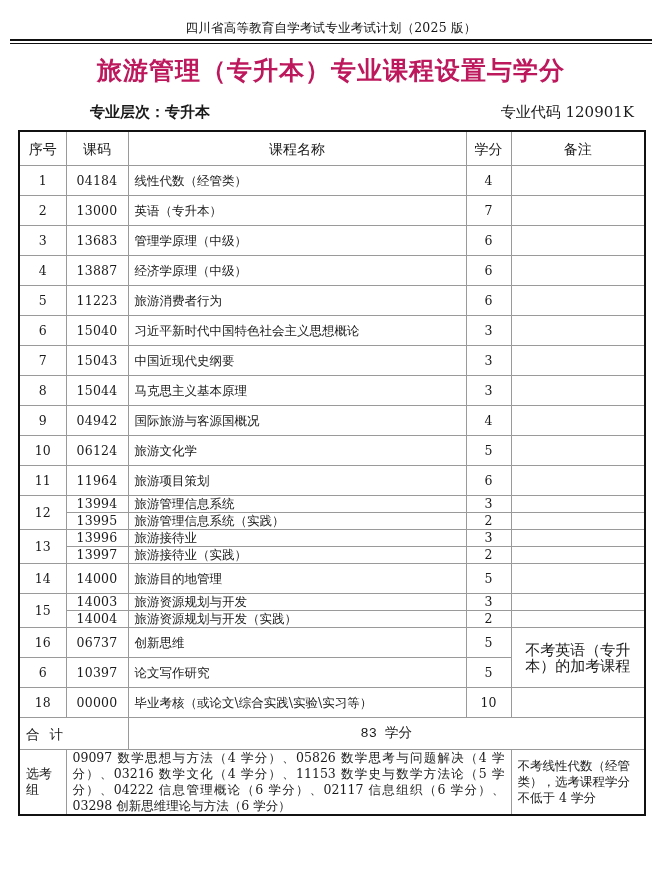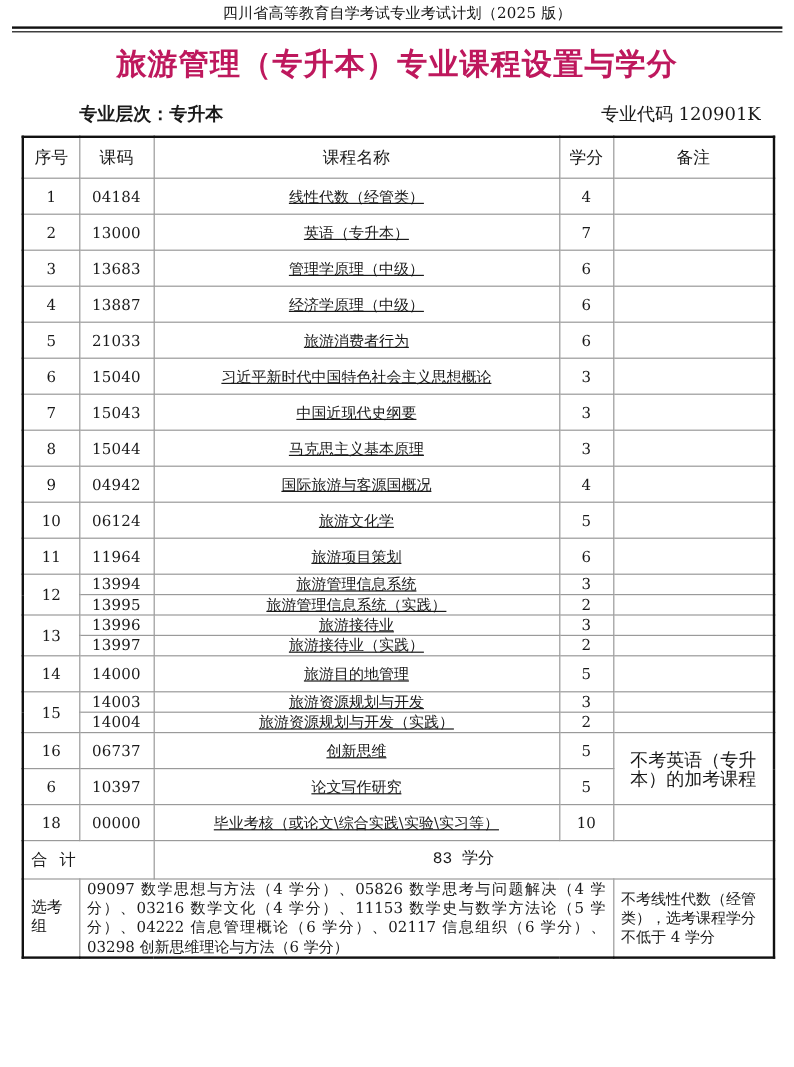--- a/index.html
+++ b/index.html
@@ -20,21 +20,21 @@
     height: 889px;
     position: relative;
     box-sizing: border-box;
   }
 
   
   .running-header {
     text-align: center;
     font-size: 12.5px;
     letter-spacing: 0.2px;
-    padding-top: 3px;
+    padding-top: 20px;
     line-height: 16px;
     color: #141414;
   }
   .header-rule {
     margin: 3px 10px 0 10px;
     border-top: 2.2px solid #111;
     border-bottom: 1px solid #111;
     height: 1.6px;
   }
 
@@ -51,20 +51,21 @@
   }
 
   
   .meta-row {
     display: flex;
     justify-content: space-between;
     padding: 0 18px 0 66px;
     margin-top: 10px;
     font-size: 15px;
     line-height: 20px;
+    margin-left: 24px;
   }
   .meta-left { font-weight: bold; }
   .meta-right { padding-right: 10px; }
 
   
   .table-wrap {
     margin: 8px 18px 0 18px;
   }
   table.plan {
     width: 626px;
@@ -89,21 +90,21 @@
   }
 
   col.c-no    { width: 47px; }
   col.c-code  { width: 62px; }
   col.c-name  { width: 338px; }
   col.c-cred  { width: 45px; }
   col.c-note  { width: 134px; }
 
   td.no    { text-align: center; height: 29px; }
   td.code  { text-align: center; letter-spacing: 0.2px; }
-  td.name  { text-align: center; padding-left: 10px; text-decoration: underline; }
+  td.name  { text-align: left; padding-left: 10px; }
   td.cred  { text-align: center; }
   td.note  { text-align: center; }
 
   td.note-merged {
     text-align: center;
     line-height: 20px;
     font-size: 15px;
   }
 
   tr.total td {
@@ -204,21 +205,21 @@
         <tr>
           <td class="no">4</td>
           <td class="code">13887</td>
           <td class="name">经济学原理（中级）</td>
           <td class="cred">6</td>
           <td class="note"></td>
         </tr>
 
         <tr>
           <td class="no">5</td>
-          <td class="code">21033</td>
+          <td class="code">11223</td>
           <td class="name">旅游消费者行为</td>
           <td class="cred">6</td>
           <td class="note"></td>
         </tr>
 
         <tr>
           <td class="no">6</td>
           <td class="code">15040</td>
           <td class="name">习近平新时代中国特色社会主义思想概论</td>
           <td class="cred">3</td>

